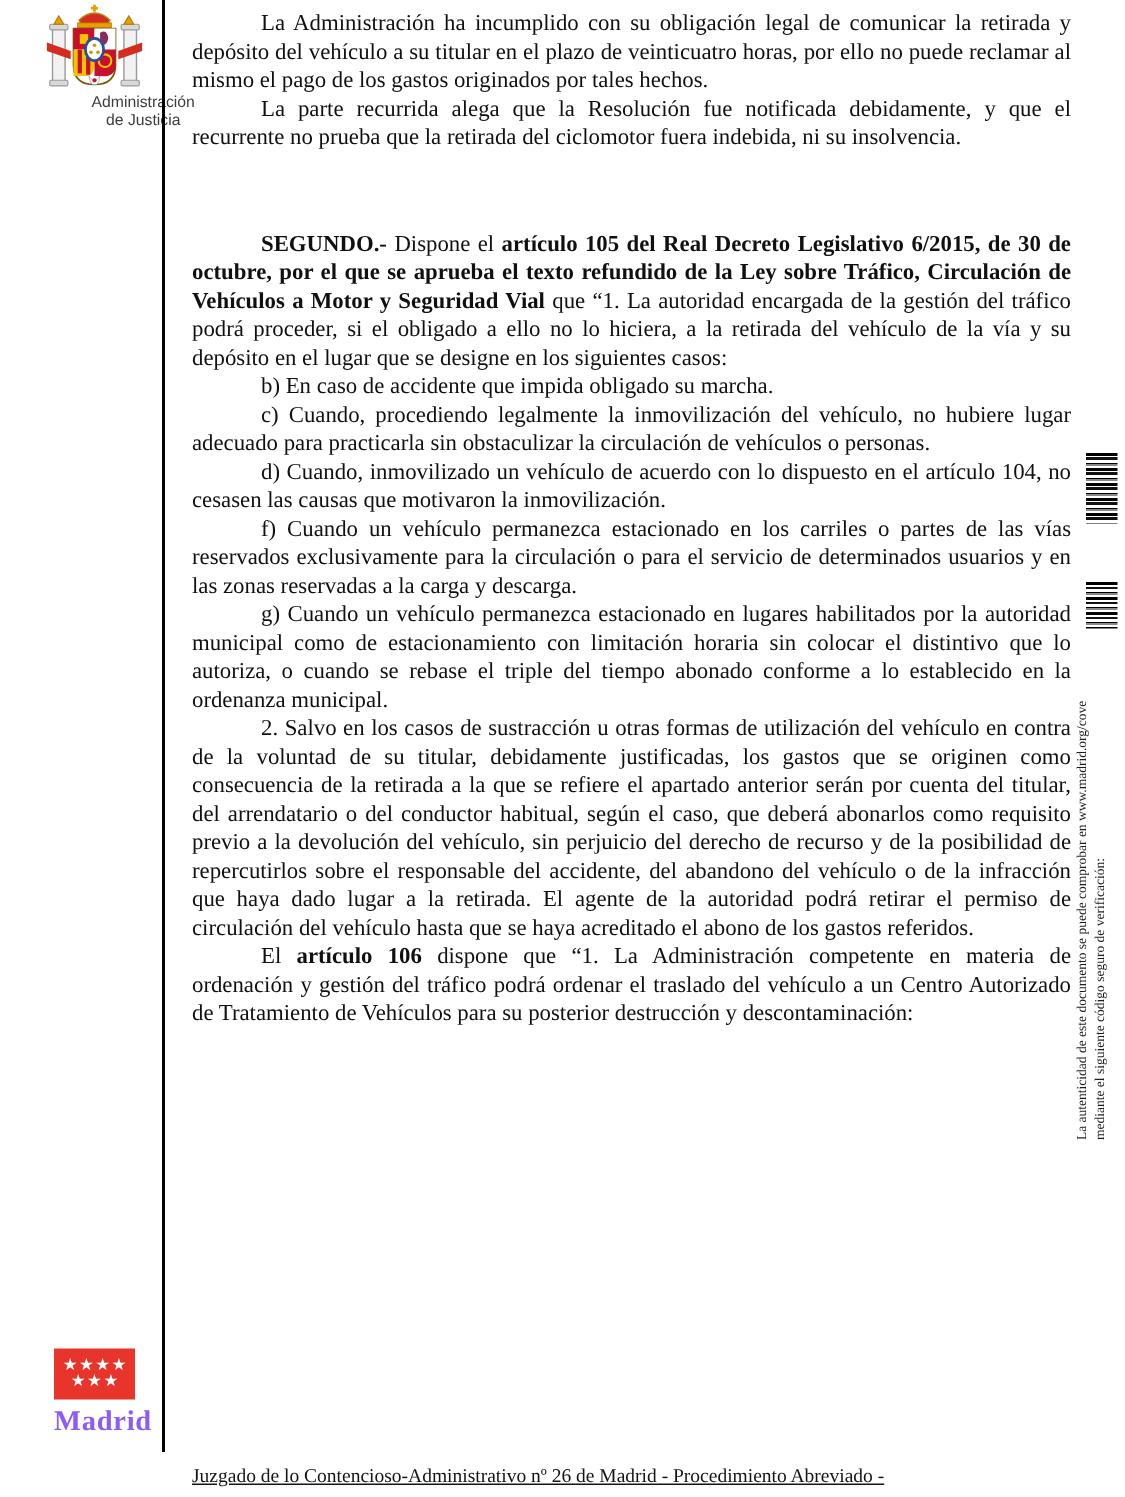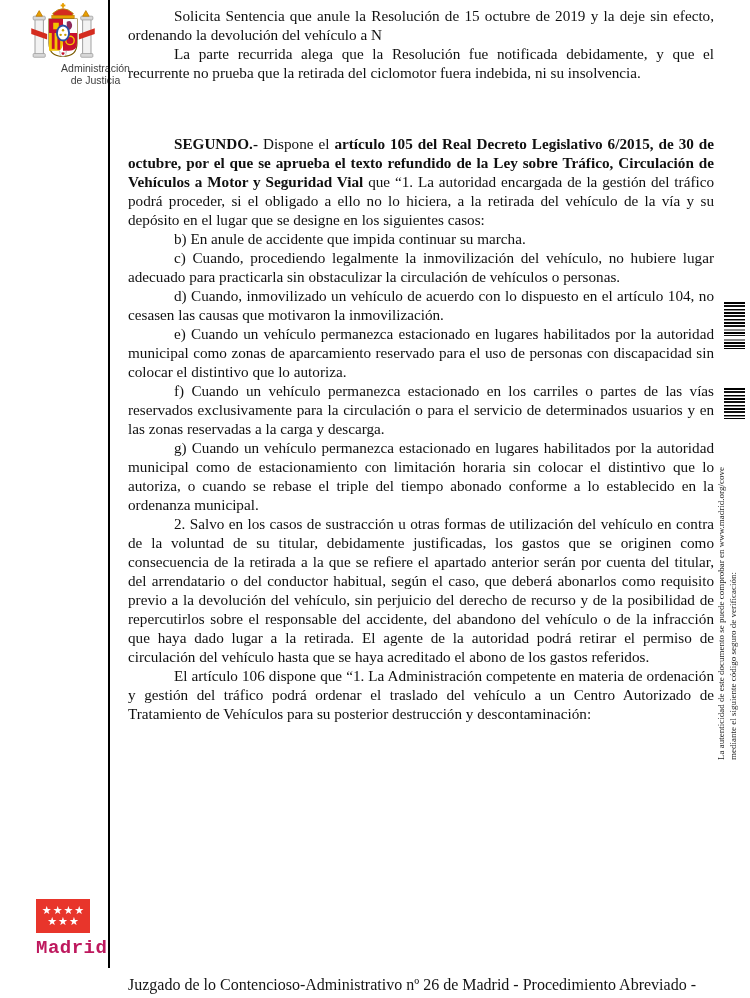--- a/index.html
+++ b/index.html
@@ -16,22 +16,22 @@
     position:absolute; left:0; top:62px; width:95px; text-align:center;
     font-family:"Liberation Sans", sans-serif; font-size:10.5px; line-height:12px; color:#3d3d3d;margin-left:48px;
   }
   .madrid-logo { position:absolute; left:36px; top:899px; width:62px; }
   .madrid-flag {
     width:54px; height:34px; background:#e8352b;
     display:flex; flex-direction:column; justify-content:center; align-items:center;
   }
   .star-row { color:#ffffff; font-size:11px; line-height:11px; letter-spacing:1px; text-indent:1px; }
   .madrid-label {
-    font-family:Liberation Mono, monospace; font-weight:bold; font-size:19px;
-    color:#be185d; margin-top:4px; letter-spacing:0.5px;
+    font-family:Liberation Serif, serif; font-weight:bold; font-size:19px;
+    color:#8b5cf6; margin-top:4px; letter-spacing:0.5px;
   }
 
   
   .content {
     position:absolute; left:128px; top:6px; width:586px;
     font-size:15.2px; line-height:19px; text-align:justify; text-justify:inter-word;
   }
   .content p { margin:0; text-indent:46px; }
   .content p.gap-before { margin-top:52px; }
 
@@ -46,21 +46,21 @@
   .barcode-2 { top:388px; height:31px; }
   .auth-text {
     position:absolute; right:9px; top:428px; height:332px; width:26px;
     writing-mode:vertical-rl; transform:rotate(180deg);
     font-size:9px; line-height:12px; color:#1c1c1c; white-space:nowrap;
   }
 
   
   .footer-line {
     position:absolute; left:128px; top:976px;
-    font-size:16px; color:#141414;
+    font-size:13px; color:#141414;text-decoration:underline;
   }
 </style>
 </head>
 <body>
 
 <div class="left-rail">
   <div class="coat-wrap">
     <svg viewBox="0 0 90 66" width="84" height="62">
 
       <rect x="15" y="17" width="9" height="40" rx="2" fill="#f2f2f2" stroke="#9a9a9a" stroke-width="1"></rect>
@@ -108,31 +108,30 @@
       <div class="star-row">★★★★</div>
       <div class="star-row">★★★</div>
     </div>
     <div class="madrid-label">Madrid</div>
   </div>
 </div>
 
 <div class="vrule"></div>
 
 <div class="content">
-    <p><span>Solicita Sentencia que anule la Resolución de 15 octubre de 2019 y la deje sin efecto, ordenando la devolución del vehículo a N</span></p>
+    <p><span>La Administración ha incumplido con su obligación legal de comunicar la retirada y depósito del vehículo a su titular en el plazo de veinticuatro horas, por ello no puede reclamar al mismo el pago de los gastos originados por tales hechos.</span></p>
     <p><span>La parte recurrida alega que la Resolución fue notificada debidamente, y que el recurrente no prueba que la retirada del ciclomotor fuera indebida, ni su insolvencia.</span></p>
     <p class="gap-before"><span style="font-weight: bold;">SEGUNDO.- </span><span>Dispone el </span><span style="font-weight: bold;">artículo 105 del Real Decreto Legislativo 6/2015, de 30 de octubre, por el que se aprueba el texto refundido de la Ley sobre Tráfico, Circulación de Vehículos a Motor y Seguridad Vial</span><span> que “1. La autoridad encargada de la gestión del tráfico podrá proceder, si el obligado a ello no lo hiciera, a la retirada del vehículo de la vía y su depósito en el lugar que se designe en los siguientes casos:</span></p>
-    <p><span>b) En anule de accidente que impida continuar su marcha.</span></p>
+    <p><span>b) En caso de accidente que impida obligado su marcha.</span></p>
     <p><span>c) Cuando, procediendo legalmente la inmovilización del vehículo, no hubiere lugar adecuado para practicarla sin obstaculizar la circulación de vehículos o personas.</span></p>
     <p><span>d) Cuando, inmovilizado un vehículo de acuerdo con lo dispuesto en el artículo 104, no cesasen las causas que motivaron la inmovilización.</span></p>
-    <p><span>e) Cuando un vehículo permanezca estacionado en lugares habilitados por la autoridad municipal como zonas de aparcamiento reservado para el uso de personas con discapacidad sin colocar el distintivo que lo autoriza.</span></p>
     <p><span>f) Cuando un vehículo permanezca estacionado en los carriles o partes de las vías reservados exclusivamente para la circulación o para el servicio de determinados usuarios y en las zonas reservadas a la carga y descarga.</span></p>
     <p><span>g) Cuando un vehículo permanezca estacionado en lugares habilitados por la autoridad municipal como de estacionamiento con limitación horaria sin colocar el distintivo que lo autoriza, o cuando se rebase el triple del tiempo abonado conforme a lo establecido en la ordenanza municipal.</span></p>
     <p><span>2. Salvo en los casos de sustracción u otras formas de utilización del vehículo en contra de la voluntad de su titular, debidamente justificadas, los gastos que se originen como consecuencia de la retirada a la que se refiere el apartado anterior serán por cuenta del titular, del arrendatario o del conductor habitual, según el caso, que deberá abonarlos como requisito previo a la devolución del vehículo, sin perjuicio del derecho de recurso y de la posibilidad de repercutirlos sobre el responsable del accidente, del abandono del vehículo o de la infracción que haya dado lugar a la retirada. El agente de la autoridad podrá retirar el permiso de circulación del vehículo hasta que se haya acreditado el abono de los gastos referidos.</span></p>
-    <p><span>El </span><span style="font-weight: normal;">artículo 106</span><span> dispone que “1. La Administración competente en materia de ordenación y gestión del tráfico podrá ordenar el traslado del vehículo a un Centro Autorizado de Tratamiento de Vehículos para su posterior destrucción y descontaminación:</span></p>
+    <p><span>El </span><span style="font-weight: bold;">artículo 106</span><span> dispone que “1. La Administración competente en materia de ordenación y gestión del tráfico podrá ordenar el traslado del vehículo a un Centro Autorizado de Tratamiento de Vehículos para su posterior destrucción y descontaminación:</span></p>
   </div>
 
 <div class="barcode barcode-1"></div>
 <div class="barcode barcode-2"></div>
 <div class="auth-text">
   <div>La autenticidad de este documento se puede comprobar en   www.madrid.org/cove</div>
   <div>mediante el siguiente código seguro de verificación:</div>
 </div>
 
 <div class="footer-line">Juzgado de lo Contencioso-Administrativo nº 26 de Madrid - Procedimiento Abreviado -</div>

